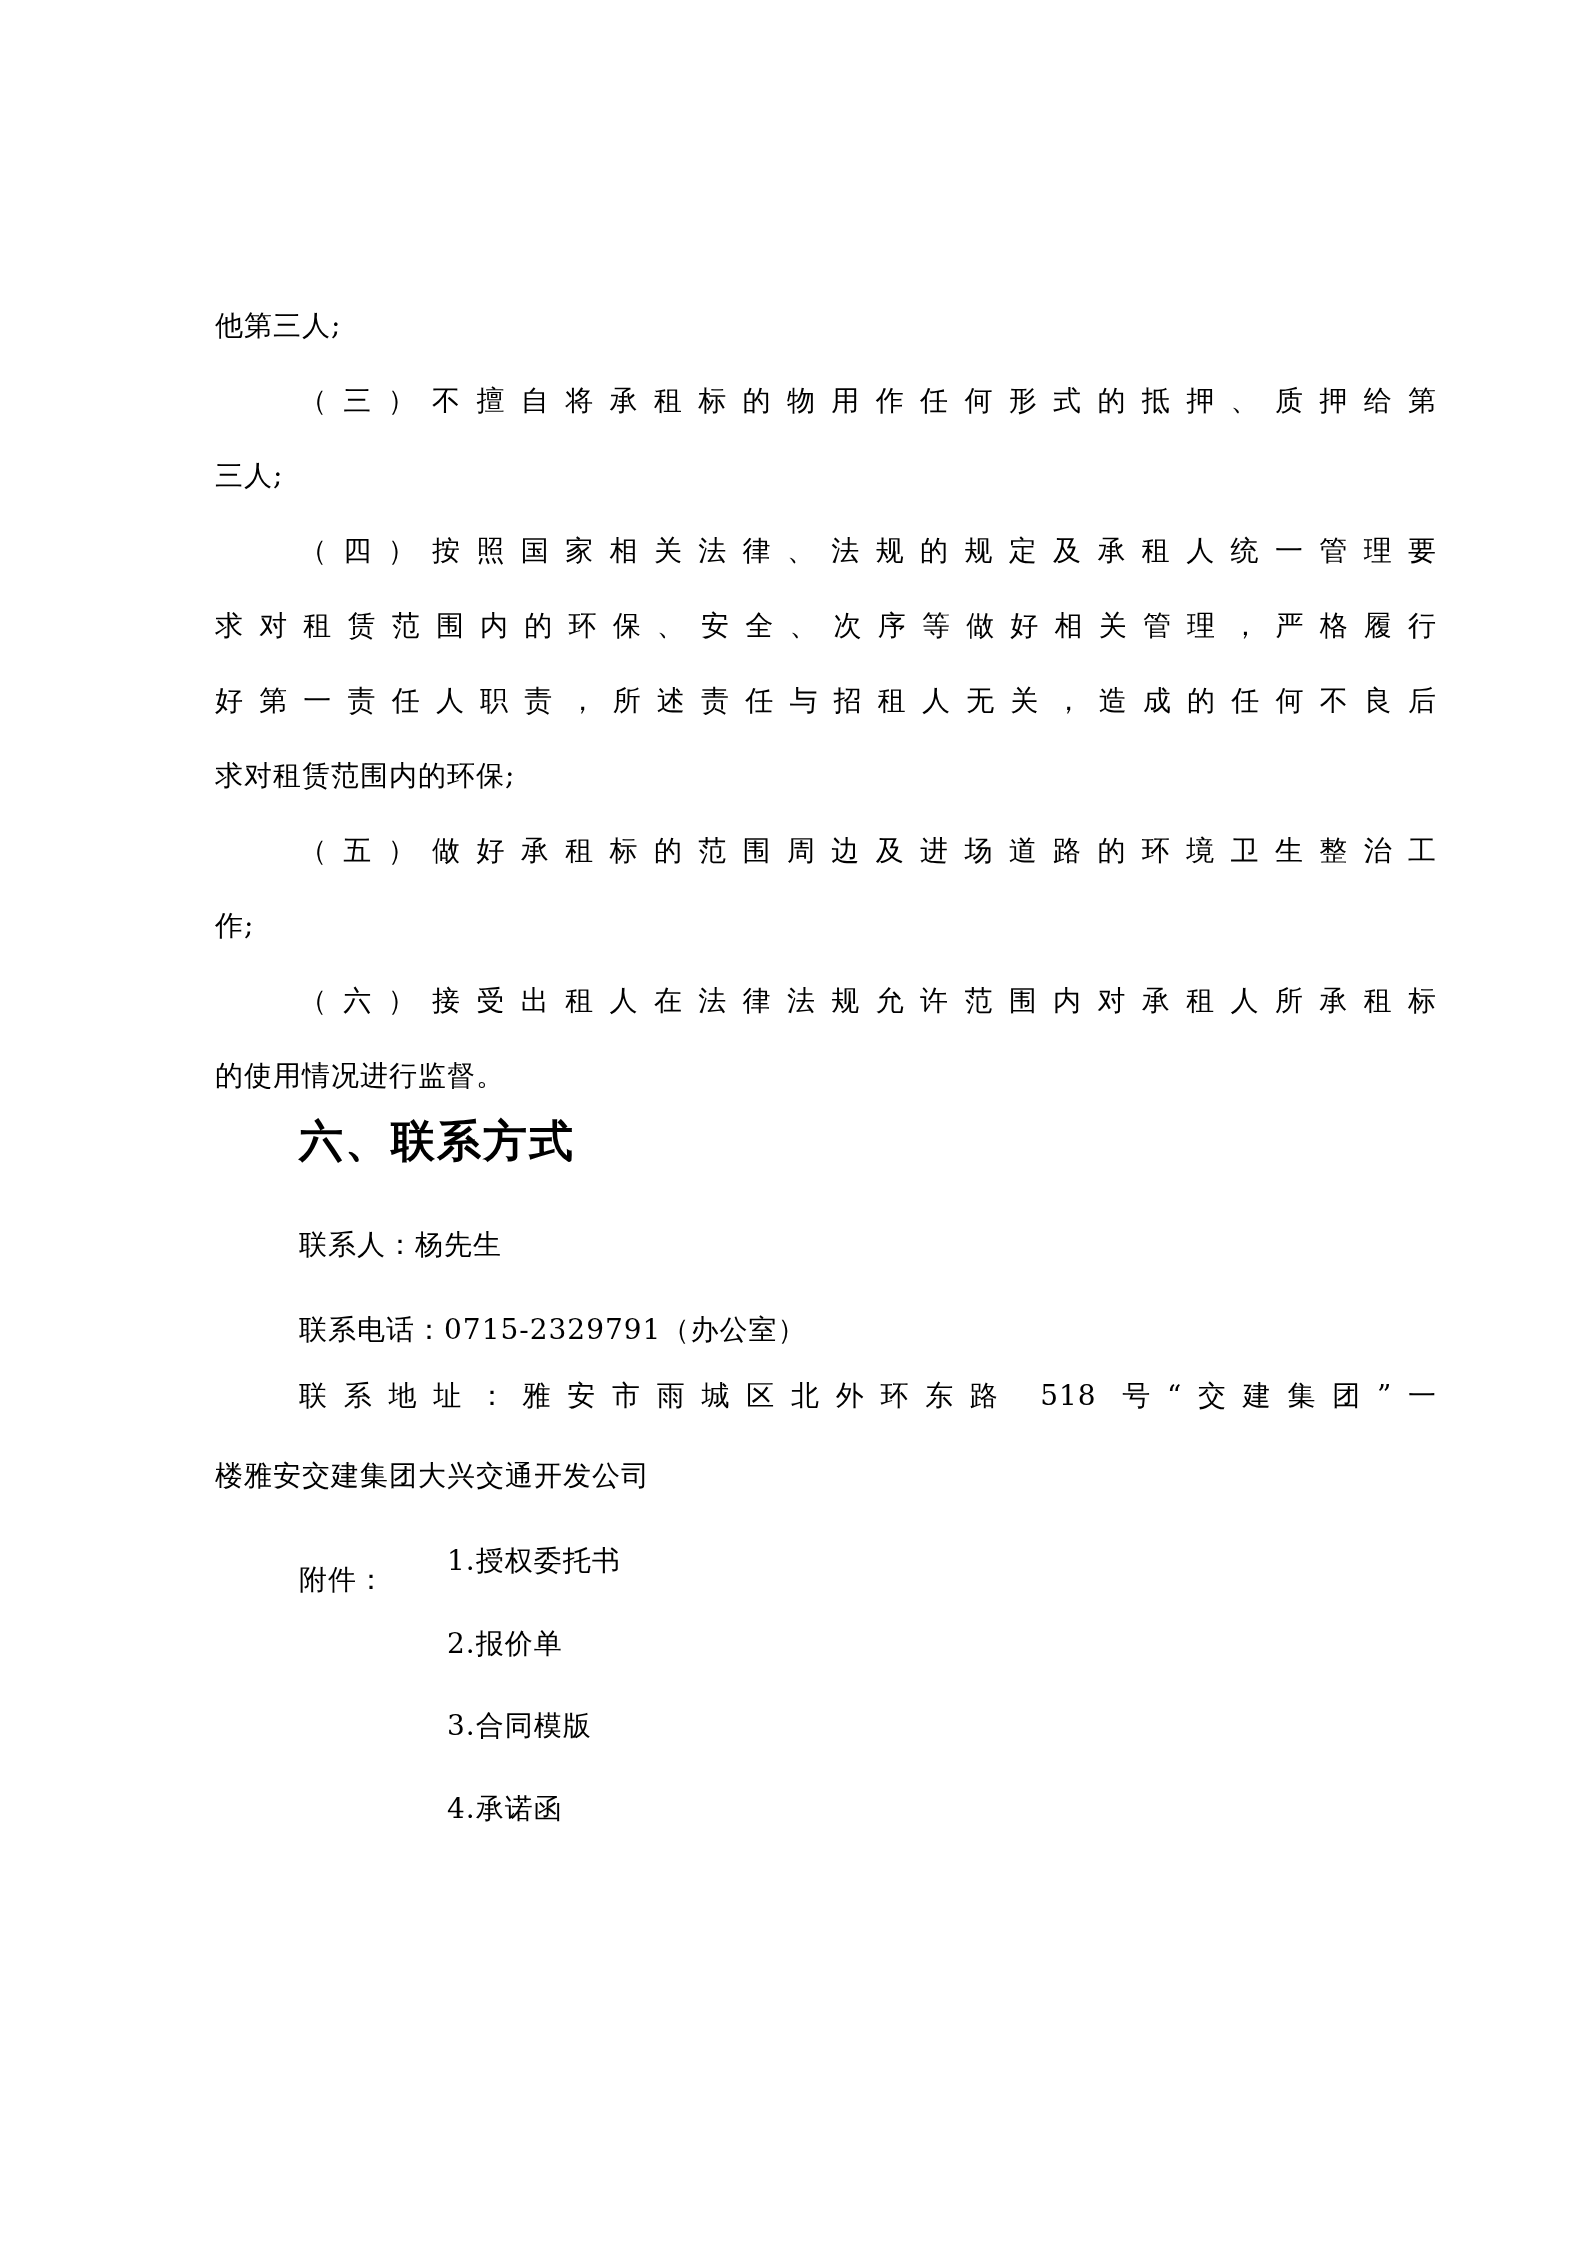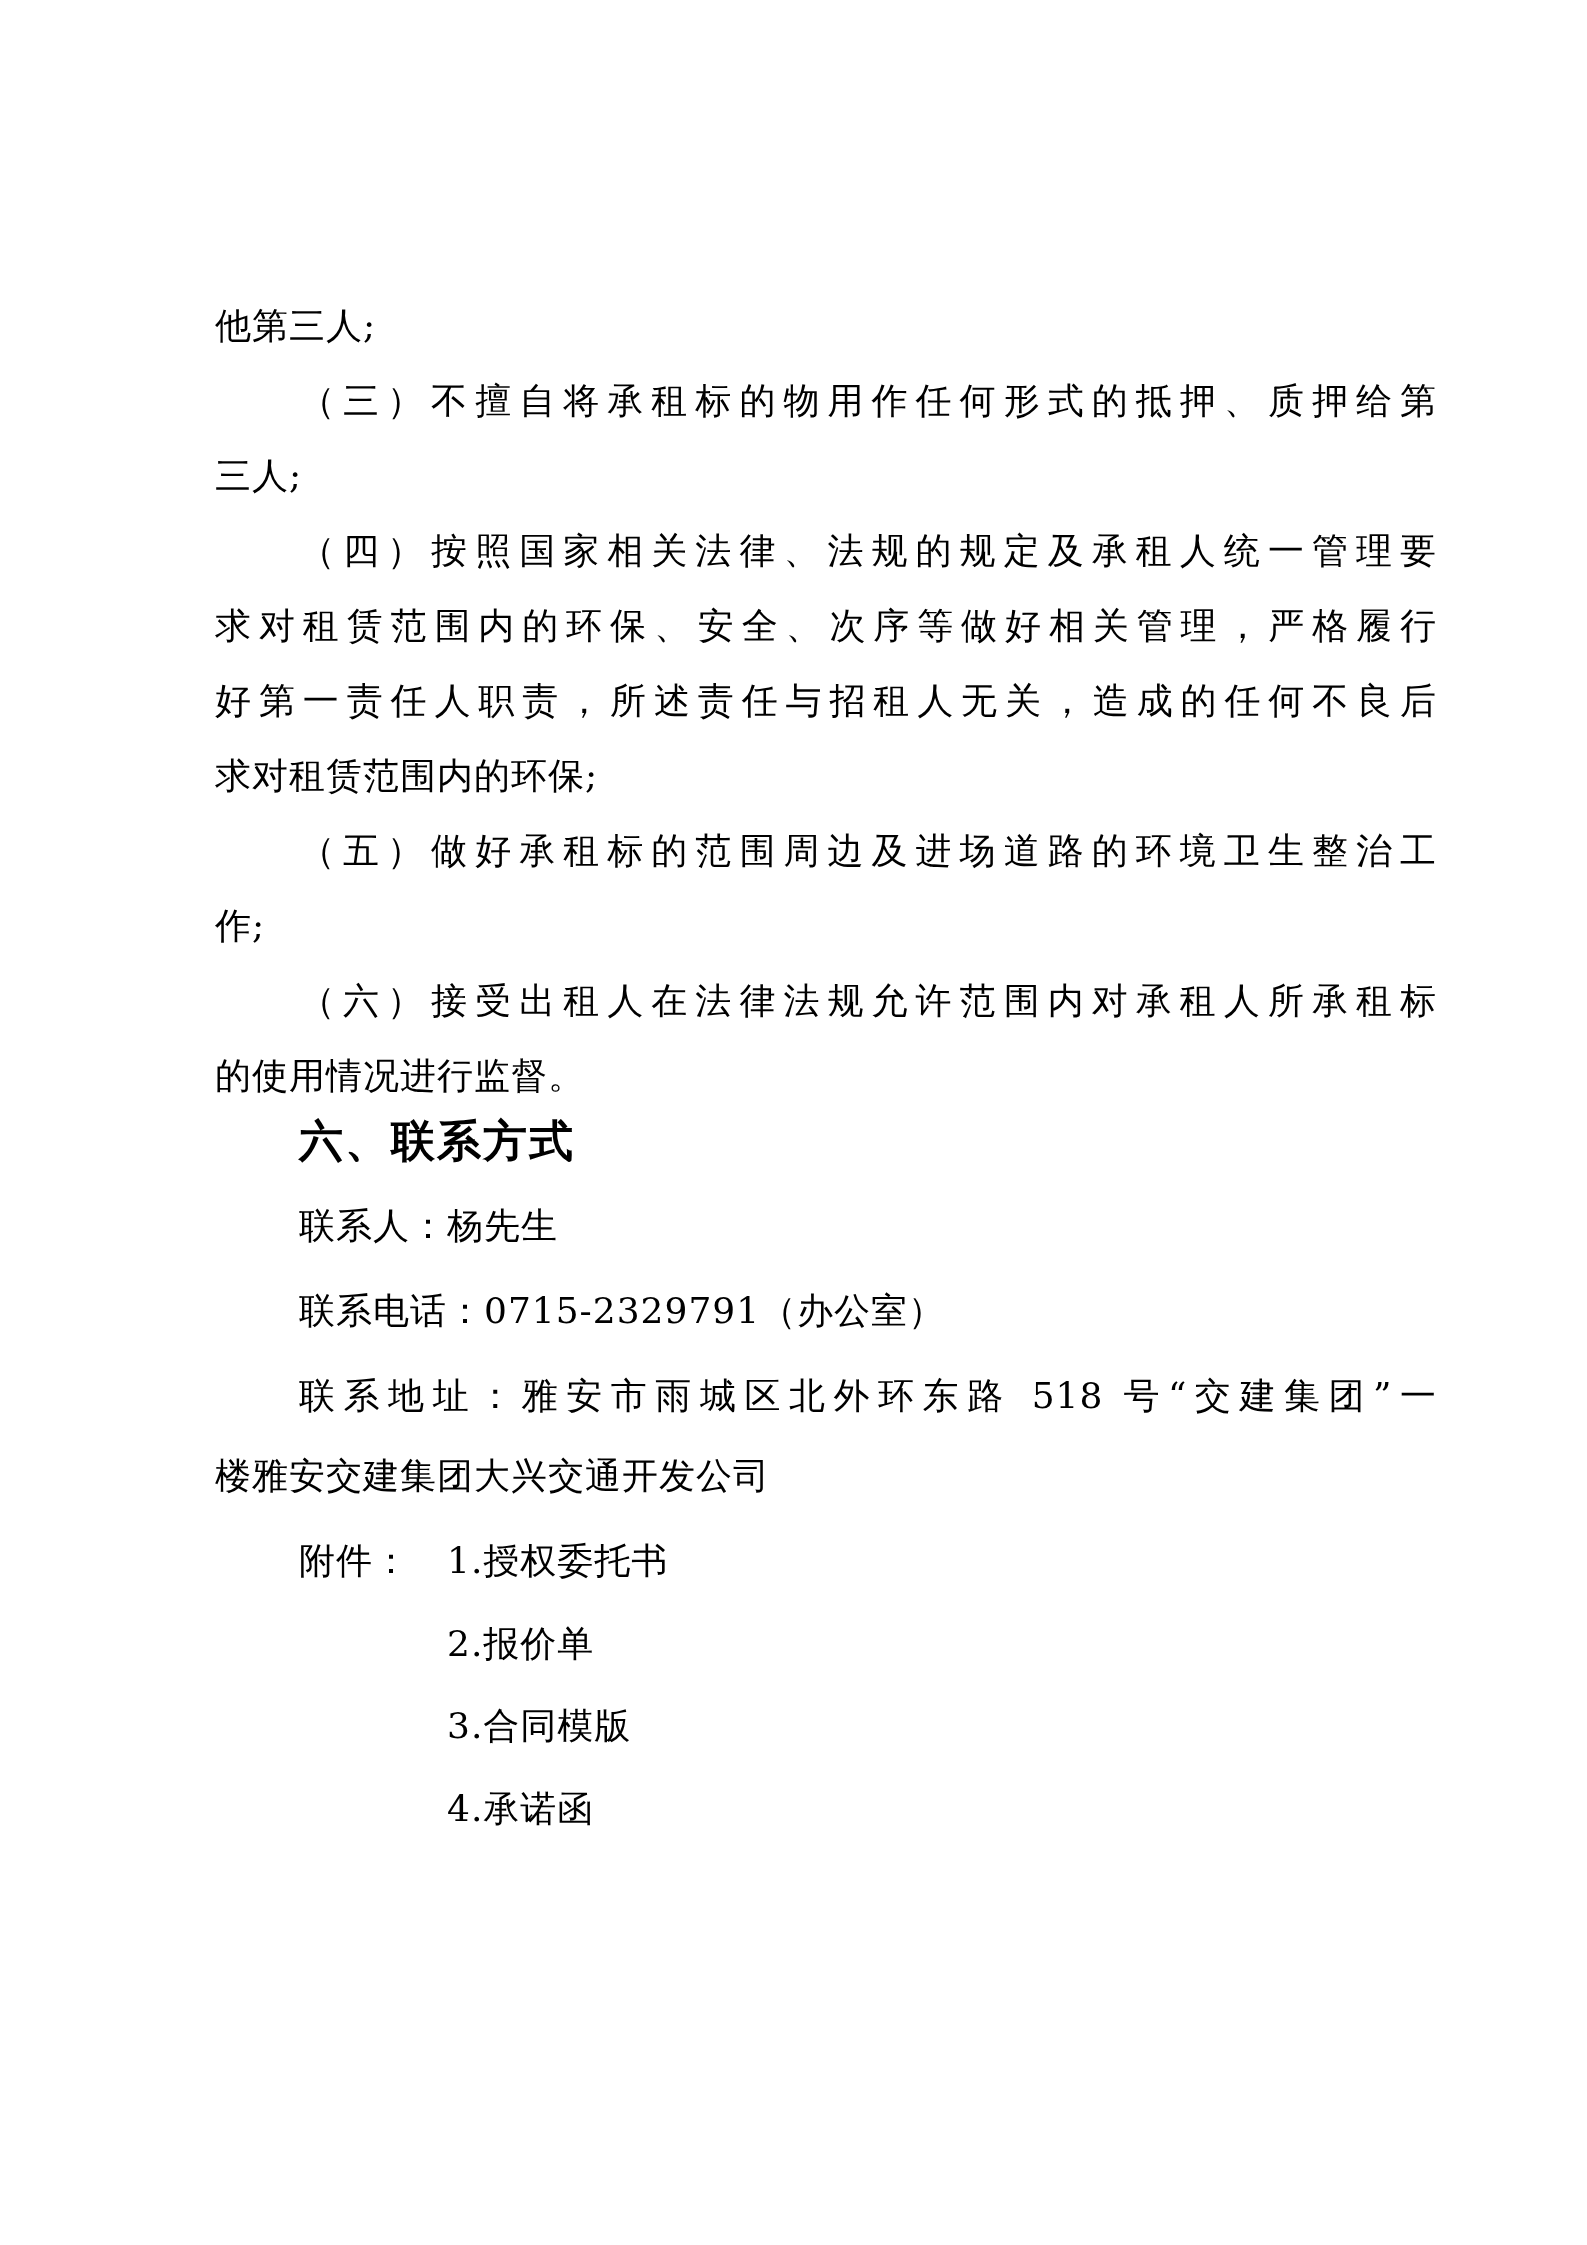--- a/index.html
+++ b/index.html
@@ -9,42 +9,42 @@
     height: 2245px;
     background: #ffffff;
     color: #000000;
     font-family: "DejaVu Serif", "Liberation Serif", serif;
     overflow: hidden;
   }
   .ln {
     position: absolute;
     left: 215px;
     width: 1222px;
-    font-size: 36px;
+    font-size: 28px;
     line-height: 58px;
     letter-spacing: 1px;
     white-space: normal;
     margin: 0;
   }
   .justify {
     text-align: justify;
     text-align-last: justify;
     text-justify: inter-character;
   }
   .indent { text-indent: 84px; }
   .heading {
     left: 299px;
     width: auto;
     font-family: "Liberation Sans", "DejaVu Sans", sans-serif;
     font-weight: 700;
     font-size: 44px;
     letter-spacing: 2px;
     text-align: right;
   }
-  .lead { left: 299px; width: 1138px; }
+  .lead { left: 299px; width: 1138px; margin-top: 19px; }
   .attach-item { left: 427px; width: auto; margin-left: 20px; }
 </style>
 </head>
 <body>
 
 <div class="page">
 
   <p class="ln" style="top:297px">他第三人;</p>
 
   <p class="ln justify indent" style="top:372px">（三）不擅自将承租标的物用作任何形式的抵押、质押给第</p>

